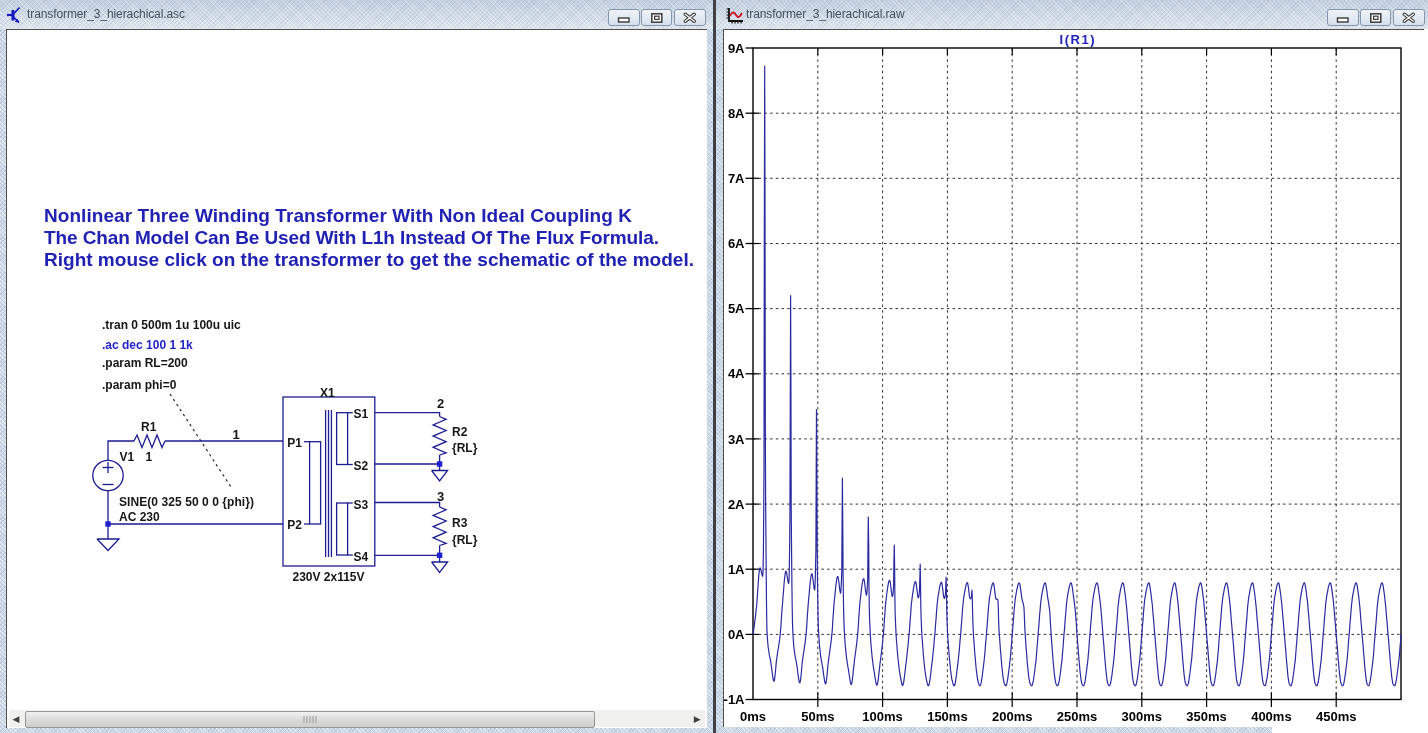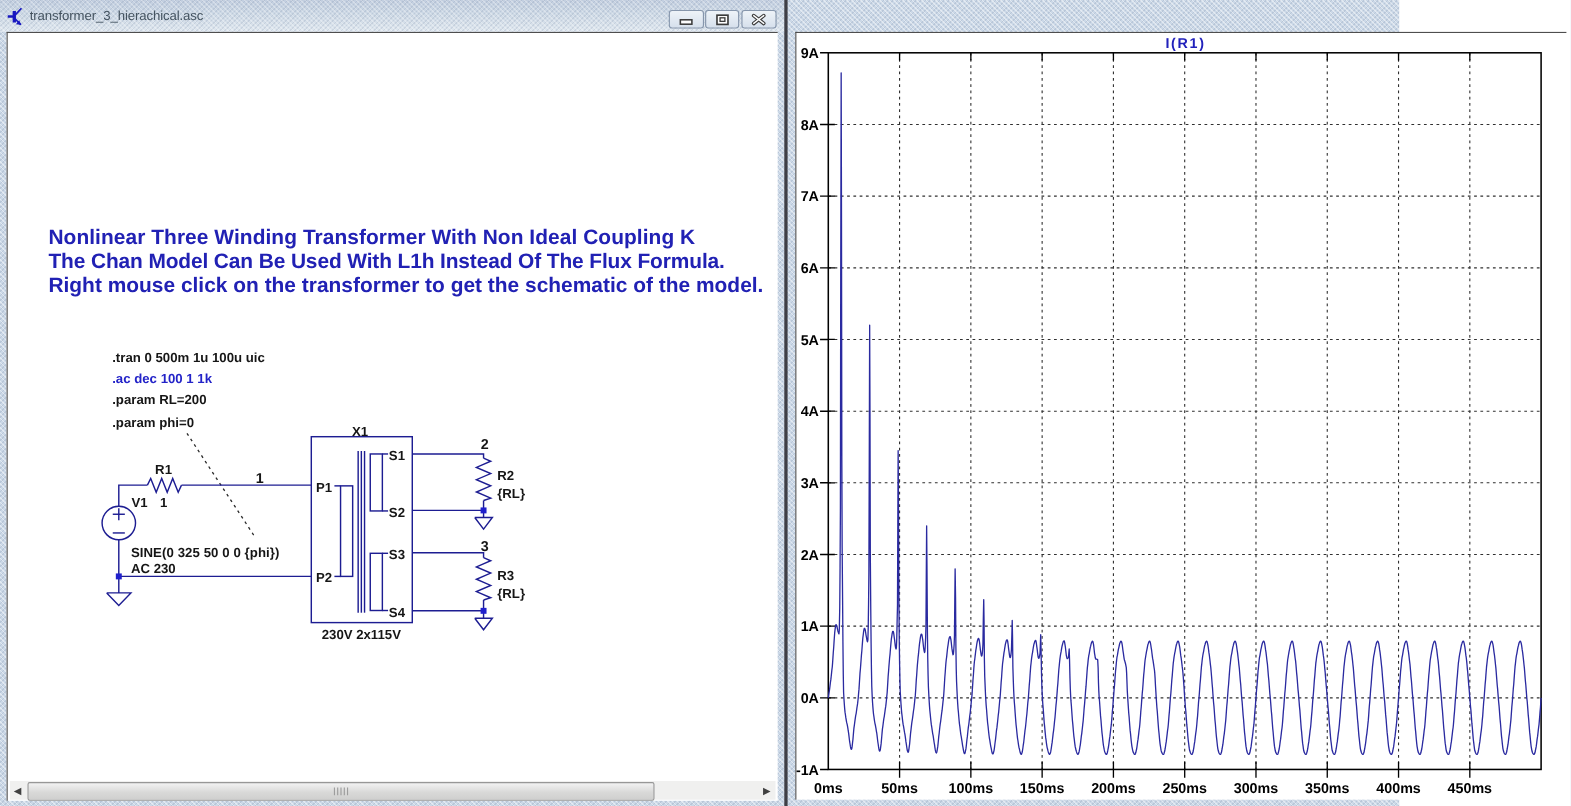--- a/index.html
+++ b/index.html
@@ -44,20 +44,39 @@
   <div id="hscroll">
     <div class="arr" style="left:4px">◀</div>
     <div class="arr" style="right:4px">▶</div>
     <div id="thumb">
       <svg width="14" height="15" viewBox="0 0 14 15" style="position:absolute;left:277px;top:0">
         <path d="M1 4 V11 M4 4 V11 M7 4 V11 M10 4 V11 M13 4 V11" stroke="#9a9a9a" stroke-width="1"></path>
       </svg>
     </div>
   </div>
 
+  <div class="tbar" style="left:716px;width:712px">
+    <svg width="18" height="17" viewBox="0 0 18 17" style="position:absolute;left:10px;top:7px">
+        <path d="M3 1 V14 H17" stroke="#111" stroke-width="1.8" fill="none"></path>
+        <path d="M3 2 h-2.5 M3 5 h-2.5 M3 8 h-2.5 M3 11 h-2.5 M6 14 v2.5 M9 14 v2.5 M12 14 v2.5 M15 14 v2.5" stroke="#111" stroke-width="1.2"></path>
+        <path d="M4 9 C6 4.5, 8 4.5, 10 8 C12 11.5, 14 10, 16 6" stroke="#cc1122" stroke-width="1.8" fill="none"></path>
+      </svg>
+    <span class="cap" style="left:30px">transformer_3_hierachical.raw</span>
+    <div style="position:absolute;top:8.5px;width:29.5px;height:15.5px;background:linear-gradient(#eef3f8,#d6e0ec);border:1px solid #8696ac;border-radius:3px;left:611px"><svg width="29.5" height="15.5" viewBox="0 0 29.5 15.5">
+          <rect x="9.5" y="8" width="10.5" height="4" fill="#fdfdfd" stroke="#3b3b3b" stroke-width="1.4"></rect>
+        </svg></div>
+<div style="position:absolute;top:8.5px;width:29.5px;height:15.5px;background:linear-gradient(#eef3f8,#d6e0ec);border:1px solid #8696ac;border-radius:3px;left:643.6px"><svg width="29.5" height="15.5" viewBox="0 0 29.5 15.5">
+          <rect x="9.8" y="3.8" width="10" height="8.4" fill="#fdfdfd" stroke="#3b3b3b" stroke-width="1.5"></rect>
+          <rect x="12.6" y="6.2" width="4.4" height="3.2" fill="#fdfdfd" stroke="#3b3b3b" stroke-width="1.2"></rect>
+        </svg></div>
+<div style="position:absolute;top:8.5px;width:29.5px;height:15.5px;background:linear-gradient(#eef3f8,#d6e0ec);border:1px solid #8696ac;border-radius:3px;left:677.1px"><svg width="29.5" height="15.5" viewBox="0 0 29.5 15.5">
+          <path d="M10.2 4.2 L19.3 11.3 M19.3 4.2 L10.2 11.3" stroke="#3b3b3b" stroke-width="3.4" stroke-linecap="round"></path>
+          <path d="M10.2 4.2 L19.3 11.3 M19.3 4.2 L10.2 11.3" stroke="#fdfdfd" stroke-width="1.3" stroke-linecap="round"></path>
+        </svg></div>
+  </div>
   <div class="client" style="left:723px;top:28.5px;width:699.5px;height:697px"></div>
   <svg width="714" height="733" viewBox="0 0 714 733" style="position:absolute;left:0;top:0" font-family="Liberation Sans, sans-serif">
 <text x="44" y="221.5" font-size="19" font-weight="bold" fill="#2121b4" textLength="588">Nonlinear Three Winding Transformer With Non Ideal Coupling K</text>
 <text x="44" y="243.5" font-size="19" font-weight="bold" fill="#2121b4" textLength="615">The Chan Model Can Be Used With L1h Instead Of The Flux Formula.</text>
 <text x="44" y="265.5" font-size="19" font-weight="bold" fill="#2121b4" textLength="650">Right mouse click on the transformer to get the schematic of the model.</text>
 <text x="102" y="329" font-size="12" font-weight="bold" fill="#161616">.tran 0 500m 1u 100u uic</text>
 <text x="102" y="348.5" font-size="12" font-weight="bold" fill="#2323c8">.ac dec 100 1 1k</text>
 <text x="102" y="367" font-size="12" font-weight="bold" fill="#161616">.param RL=200</text>
 <text x="102" y="388.5" font-size="12" font-weight="bold" fill="#161616">.param phi=0</text>
 <line x1="170" y1="394" x2="231" y2="487" stroke="#2a2a2a" stroke-width="1.2" stroke-dasharray="2.5,3.5"></line>

